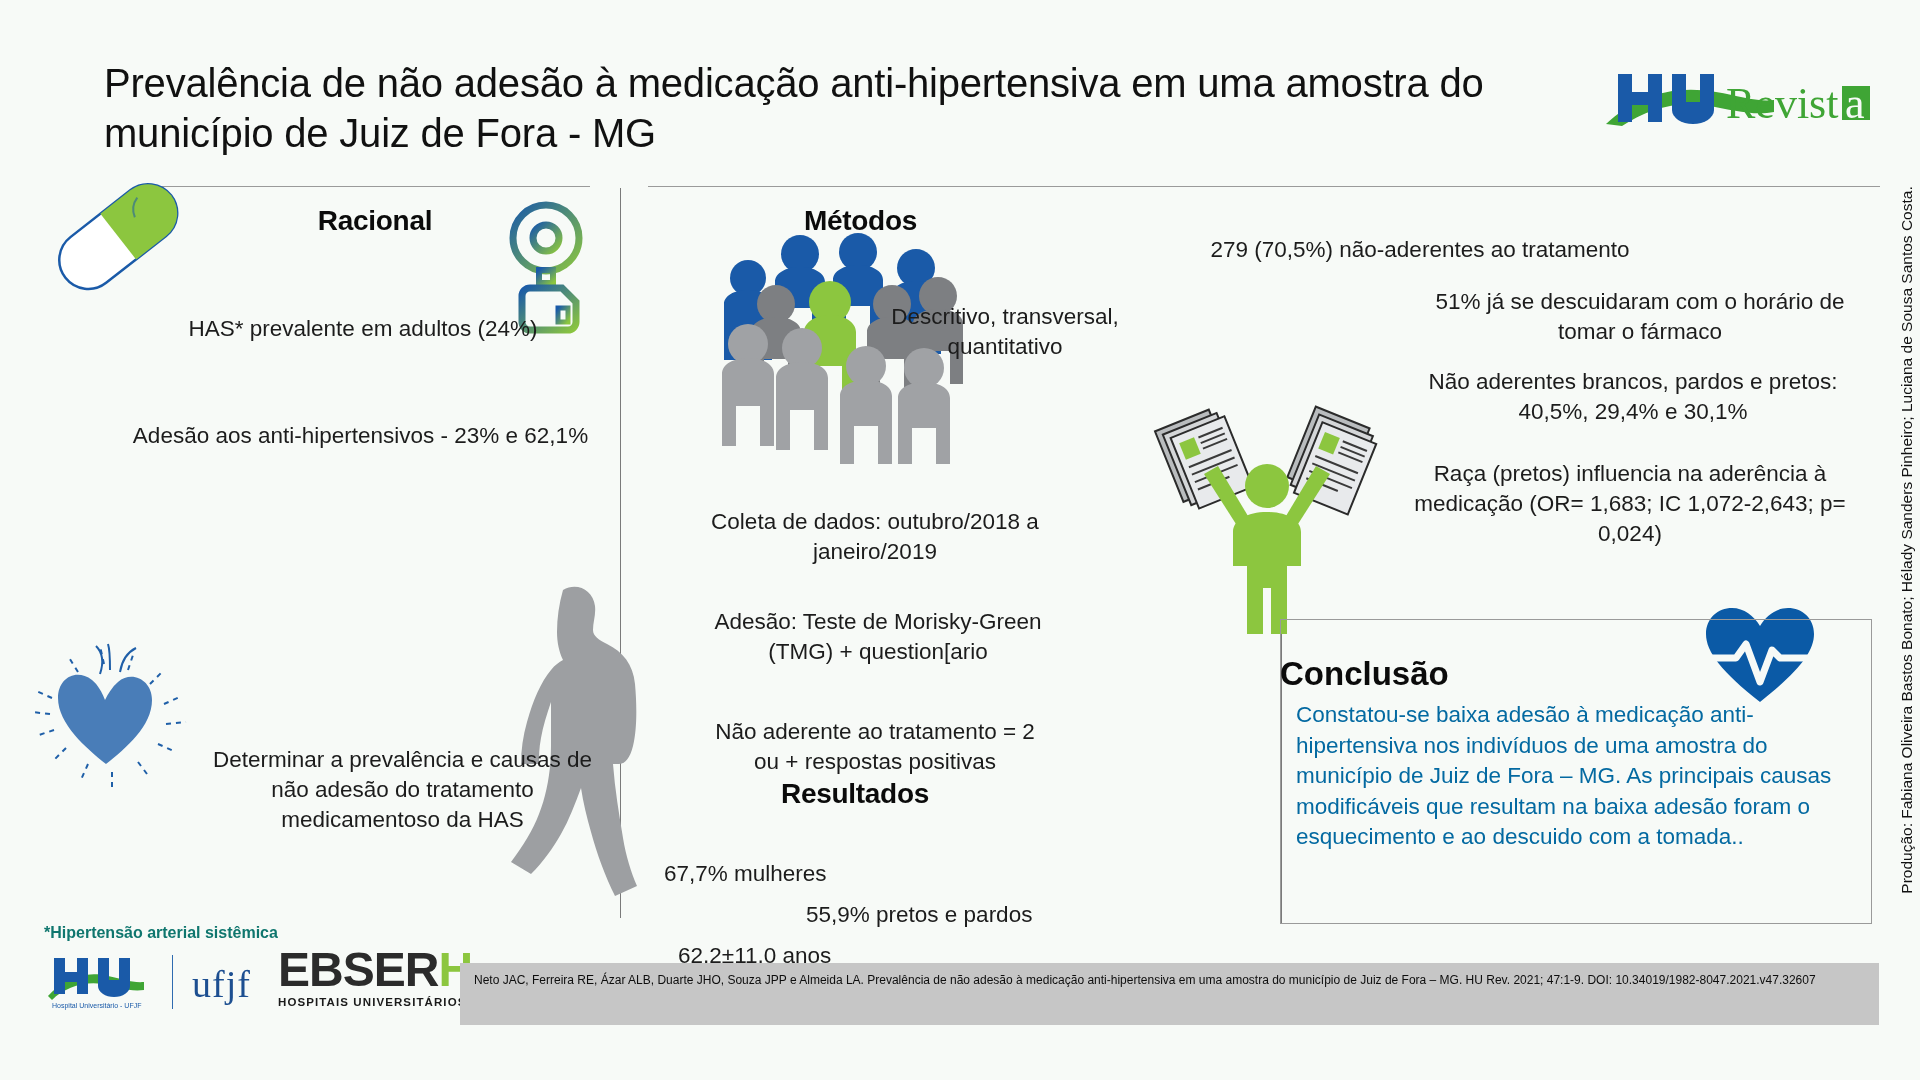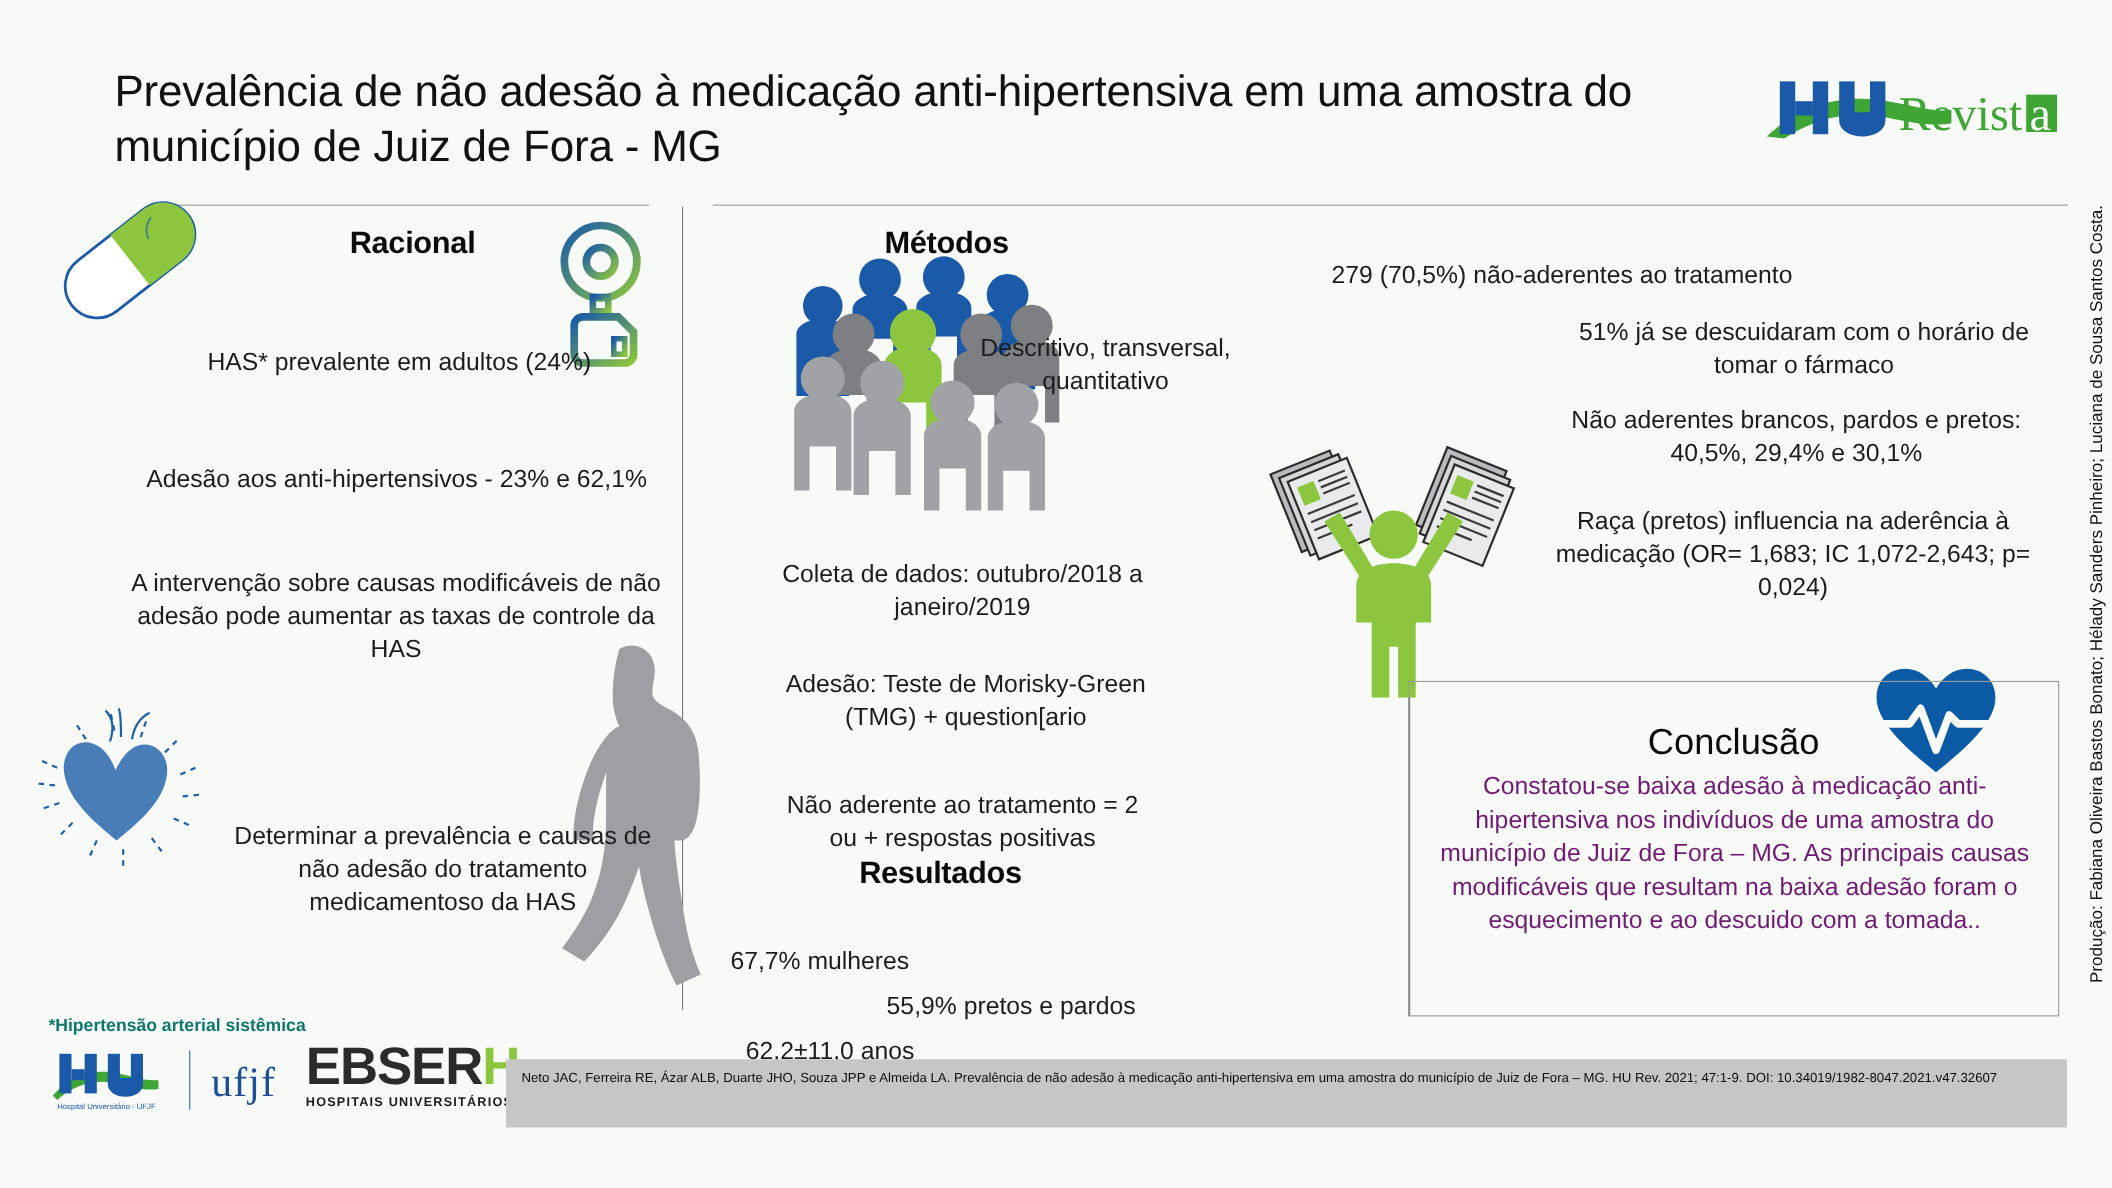--- a/index.html
+++ b/index.html
@@ -74,29 +74,29 @@
     position: absolute;
     left: 1280px; top: 619px;
     width: 592px; height: 305px;
     border: 1px solid #9a9a9a;
     background: transparent;
   }
   #conclusion-title {
     position: absolute;
     left: 1280px; top: 655px;
     width: 592px;
-    text-align: center;
-    font-size: 33px; font-weight: normal; color: #0b0b0b;
+    text-align: left;
+    font-size: 33px; font-weight: bold; color: #0b0b0b;
   }
   #conclusion-text {
     position: absolute;
     left: 1296px; top: 700px;
     width: 562px;
-    text-align: center;
-    font-size: 22.5px; line-height: 1.36; color: #701a75;
+    text-align: left;
+    font-size: 22.5px; line-height: 1.36; color: #0369a1;
   }
 
   
   #footnote {
     position: absolute;
     left: 44px; top: 924px;
     font-size: 16px;
     font-weight: bold;
     color: #0f766e;
   }
@@ -365,21 +365,20 @@
       <path d="M0 52 L 32 52 L 42 38 L 56 76 L 68 44 L 76 52 L 112 52" fill="none" stroke="#f7faf7" stroke-width="7" stroke-linejoin="round" stroke-linecap="round"></path>
     </svg>
   </div>
 
   <div class="section-title" style="left:160px; top:205px; width:430px;">Racional</div>
 
   <div class="btext" style="left:128px; top:287px; width:470px;">HAS* prevalente em adultos (24%)</div>
 
   <div class="btext" style="left:108px; top:394px; width:505px;">Adesão aos anti-hipertensivos -  23% e 62,1%</div>
 
-  <div class="btext" style="left:110px; top:488px; width:500px;">A intervenção sobre causas modificáveis de não adesão pode aumentar as taxas de controle da HAS</div>
 
   <div class="btext" style="left:200px; top:718px; width:405px;">Determinar a prevalência e causas de não adesão do tratamento medicamentoso da HAS</div>
 
   <div class="section-title" style="left:648px; top:205px; width:425px;">Métodos</div>
 
   <div class="btext" style="left:860px; top:275px; width:290px;">Descritivo, transversal, quantitativo</div>
 
 
   <div class="btext" style="left:710px; top:480px; width:330px;">Coleta de dados: outubro/2018 a janeiro/2019</div>
 

